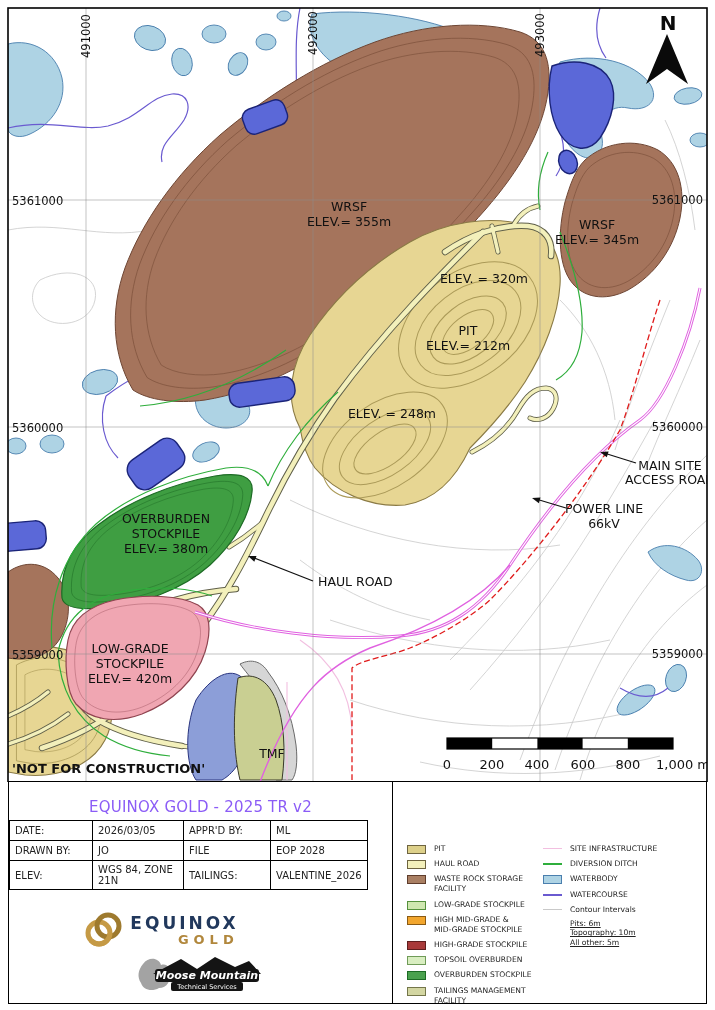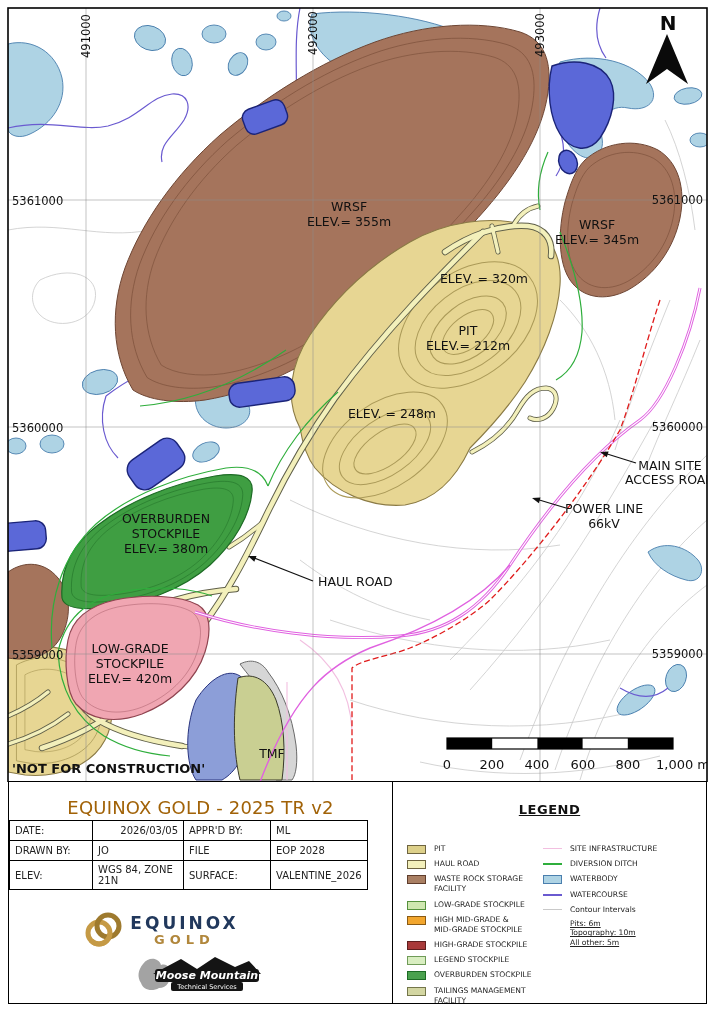--- a/index.html
+++ b/index.html
@@ -37,28 +37,28 @@
   .sinfra{fill:none;stroke:var(--c-site_infra);stroke-width:1.1;}
   .grid{stroke:var(--c-grid);stroke-width:.7;opacity:.75;}
   .leader{stroke:#111;stroke-width:1.2;fill:none;}
   .lh{fill:#111;}
   .frame{fill:none;stroke:#000;stroke-width:1.6;}
 
   
   .titleblock{position:absolute;left:8px;top:781px;width:699px;height:223px;border:1.6px solid #000;box-sizing:border-box;display:flex;background:#fff;}
   .tb-left{width:384px;border-right:1.6px solid #000;box-sizing:border-box;position:relative;}
   .tb-head{height:50px;display:flex;flex-direction:column;justify-content:center;align-items:center;gap:1px;}
-  .tb-head div{font-size:18px;color:#a16207;letter-spacing:.2px;}
+  .tb-head div{font-size:15px;color:#8b5cf6;letter-spacing:.2px;}
   .tb-table{position:absolute;left:0;top:38px;border-collapse:collapse;}
   .tb-table td{border:1.3px solid #000;font-size:10px;color:#222;padding:1px 5px;vertical-align:middle;}
-  .td-k{width:72px;}  .td-v1{width:80px;text-align:right;} .td-k2{width:76px;} .td-v2{width:78px;}
+  .td-k{width:72px;}  .td-v1{width:80px;} .td-k2{width:76px;} .td-v2{width:78px;}
   .r12 td{height:17px;} .r3 td{height:26px;}
   .tb-logos{position:absolute;left:0;top:120px;width:384px;height:100px;display:flex;flex-direction:column;align-items:center;justify-content:center;gap:2px;}
   .eqx{display:flex;align-items:center;gap:7px;margin-right:80px;}
-  .eqx-txt{display:flex;flex-direction:column;align-items:center;}
+  .eqx-txt{display:flex;flex-direction:column;align-items:flex-end;}
   .eqx-name{font-size:17px;font-weight:bold;letter-spacing:3px;color:#21385c;}
   .eqx-sub{font-size:13px;font-weight:bold;letter-spacing:5px;color:#b1873c;margin-top:-1px;}
   .tb-right{flex:1;position:relative;}
   .lg-title{position:absolute;left:0;right:0;top:20px;text-align:center;font-size:13px;font-weight:bold;text-decoration:underline;color:#111;letter-spacing:.5px;}
   .lg-col{position:absolute;top:62px;}
   .lg-left{left:14px;width:140px;}
   .lg-right{left:150px;width:160px;}
   .lg-row{display:flex;align-items:flex-start;margin-bottom:5.2px;}
   .sw{width:19px;height:9px;border:1px solid #444;box-sizing:border-box;margin-right:8px;flex:0 0 auto;margin-top:1px;}
   .ln{width:19px;height:0;border-top:2px solid #999;margin-right:8px;flex:0 0 auto;margin-top:4px;}
@@ -333,21 +333,21 @@
       </tr>
       <tr class="r12">
         <td>DRAWN BY:</td>
         <td>JO</td>
         <td>FILE</td>
         <td>EOP 2028</td>
       </tr>
       <tr class="r3">
         <td>ELEV:</td>
         <td>WGS 84, ZONE 21N</td>
-        <td>SURFACE:</td>
+        <td>TAILINGS:</td>
         <td>VALENTINE_2026</td>
       </tr>
     </tbody>
       </table>
     <div class="tb-logos">
       <div class="eqx">
         <svg width="40" height="40" viewBox="0 0 40 40">
           <circle cx="16" cy="23" r="11" fill="none" stroke="#c59a45" stroke-width="5"></circle>
           <circle cx="25" cy="16" r="11" fill="none" stroke="#9e7a2e" stroke-width="5"></circle>
           <circle cx="16" cy="23" r="11" fill="none" stroke="#c59a45" stroke-width="5" stroke-dasharray="26 100"></circle>
@@ -362,21 +362,20 @@
         <polygon points="20,22 48,7 64,17 82,5 102,15 116,9 128,22" fill="#141414"></polygon>
         <rect x="22" y="17" width="104" height="13" rx="3" fill="#141414"></rect>
         <text x="74" y="27" text-anchor="middle" font-size="11" font-style="italic" font-weight="bold" fill="#ffffff">Moose Mountain</text>
         <rect x="38" y="30" width="72" height="9" rx="2" fill="#141414"></rect>
         <text x="74" y="37" text-anchor="middle" font-size="6.5" fill="#ffffff">Technical Services</text>
       </svg>
     </div>
   </div>
 
   <div class="tb-right">
-    <div class="lg-title">LEGEND</div>
 
     <div class="lg-col lg-left">
       <div class="lg-row">
         <span class="sw" style="background-color: rgb(221, 208, 138); border-color: rgb(110, 100, 64);"></span>
         <span class="lg-lbl">PIT</span>
       </div>
       <div class="lg-row">
         <span class="sw" style="background-color: rgb(243, 240, 187); border-color: rgb(110, 100, 64);"></span>
         <span class="lg-lbl">HAUL ROAD</span>
       </div>
@@ -394,21 +393,21 @@
           <div>HIGH MID-GRADE &amp;</div>
           <div>MID-GRADE STOCKPILE</div>
         </span>
       </div>
       <div class="lg-row">
         <span class="sw" style="background-color: rgb(168, 58, 58); border-color: rgb(94, 31, 31);"></span>
         <span class="lg-lbl">HIGH-GRADE STOCKPILE</span>
       </div>
       <div class="lg-row">
         <span class="sw" style="background-color: rgb(217, 238, 193); border-color: rgb(111, 155, 88);"></span>
-        <span class="lg-lbl">LEGEND STOCKPILE</span>
+        <span class="lg-lbl">TOPSOIL OVERBURDEN</span>
       </div>
       <div class="lg-row">
         <span class="sw" style="background-color: rgb(74, 161, 78); border-color: rgb(29, 107, 37);"></span>
         <span class="lg-lbl">OVERBURDEN STOCKPILE</span>
       </div>
       <div class="lg-row">
         <span class="sw" style="background-color: rgb(211, 214, 162); border-color: rgb(116, 118, 74);"></span>
         <span class="lg-lbl">TAILINGS MANAGEMENT FACILITY</span>
       </div>
     </div>

